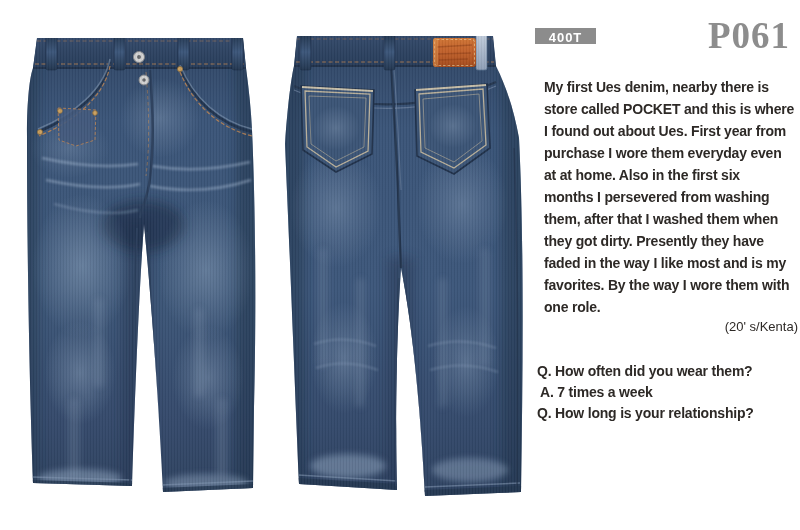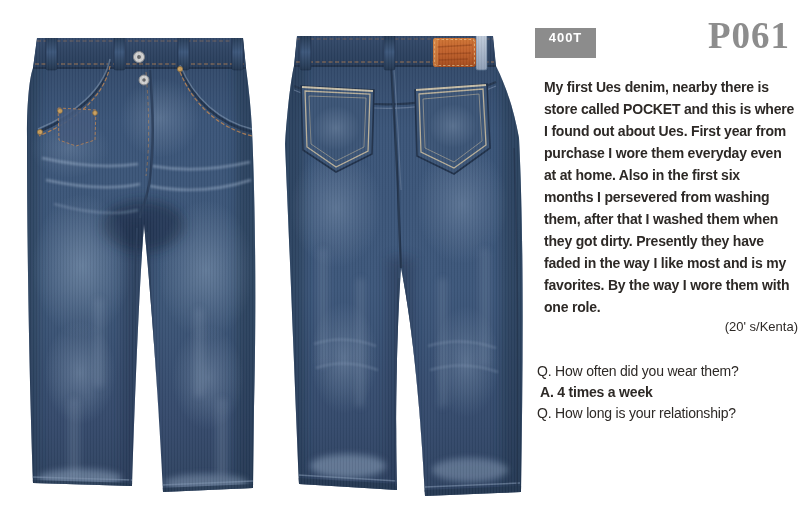--- a/index.html
+++ b/index.html
@@ -2,35 +2,35 @@
 <html style="--badge-bg: #8c8c8c; --badge-text: #ffffff; --page-code: #8d8d8d; --body-text: #2d2926; --denim-base: #3a5478; --denim-dark: #273c59; --denim-light: #5f7694; --denim-fade: #9db3cc; --stitch: #c08550; --patch: #bf5f2a; --button-metal: #d2d2d2;"><head>
 <meta charset="utf-8">
 <style>
   html,body{margin:0;padding:0;background:#fff;}
   .canvas{position:relative;width:800px;height:530px;background:#fff;overflow:hidden;
           font-family:"Liberation Sans",sans-serif;}
   .jeans{position:absolute;}
   .front-svg{left:10px;top:28px;width:255px;height:474px;}
   .back-svg{left:278px;top:28px;width:248px;height:474px;}
 
-  .badge{position:absolute;left:535px;top:28px;width:61px;height:30px;
+  .badge{position:absolute;left:535px;top:28px;width:61px;height:16px;
          background:var(--badge-bg,#8c8c8c);color:var(--badge-text,#fff);
          font-size:13px;font-weight:bold;text-align:center;line-height:19px;
          letter-spacing:1px;}
   .page-code{position:absolute;left:690px;top:16px;width:100px;text-align:right;
          font-family:"Liberation Serif",serif;font-weight:bold;font-size:37px;
          line-height:1.1;color:var(--page-code,#8d8d8d);letter-spacing:1px;}
 
   .story{position:absolute;left:544px;top:76px;width:262px;color:var(--body-text,#2d2926);}
   .story .line{font-size:14px;font-weight:bold;line-height:22px;white-space:nowrap;letter-spacing:-0.2px;}
   .story .credit{font-size:13px;font-weight:normal;line-height:15px;text-align:right;
                  padding-right:8px;margin-top:1px;white-space:nowrap;}
 
   .qa{position:absolute;left:537px;top:361px;width:258px;color:var(--body-text,#2d2926);}
-  .qa .q{font-size:14px;font-weight:normal;line-height:21px;white-space:nowrap;letter-spacing:-0.2px;}
+  .qa .q{font-size:14px;font-weight:bold;line-height:21px;white-space:nowrap;letter-spacing:-0.2px;}
   .qa .a{font-size:14px;font-weight:bold;line-height:21px;white-space:nowrap;padding-left:3px;letter-spacing:-0.2px;}
   .qa .qa-item + .qa-item{}
 </style>
 </head>
 <body>
 
 <div class="canvas">
 
   <svg class="jeans front-svg" viewBox="0 0 255 474">
     <defs>
@@ -282,20 +282,20 @@
     <div class="line">they got dirty. Presently they have</div>
     <div class="line">faded in the way I like most and is my</div>
     <div class="line">favorites. By the way I wore them with</div>
     <div class="line">one role.</div>
     <div class="credit">(20' s/Kenta)</div>
   </div>
 
   <div class="qa">
     <div class="qa-item">
       <div class="q">Q. How often did you wear them?</div>
-      <div class="a">A. 4 times a week</div>
+      <div class="a">A. 7 times a week</div>
     </div>
     <div class="qa-item">
       <div class="q">Q. How long is your relationship?</div>
     </div>
   </div>
 
 </div>
 
 </body></html>

